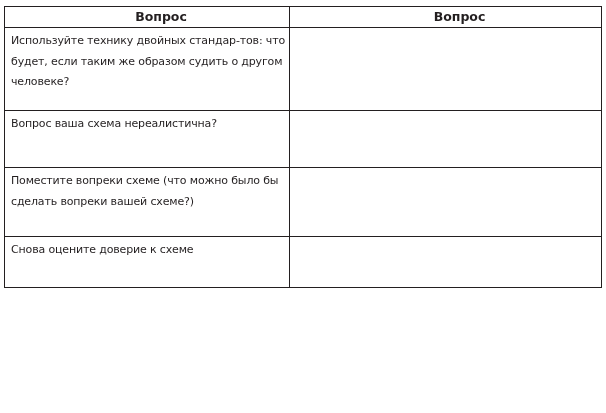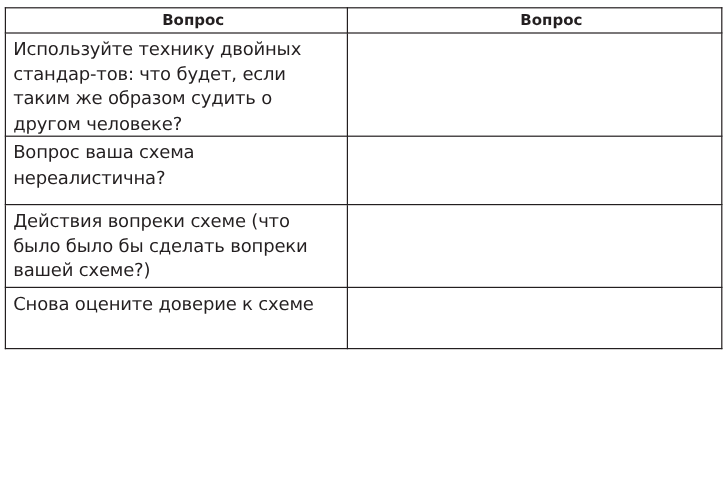--- a/index.html
+++ b/index.html
@@ -36,21 +36,21 @@
       text-align: center;
       vertical-align: middle;
       line-height: 20px;
       padding-left: 28px;
     }
     col.c-question { width: 285px; }
     col.c-answer { width: 312px; }
     td .cell-text {
       display: block;
       padding: 3px 4px 0 6px;
-      font-size: 15px;
+      font-size: 11px;
       line-height: 20.5px;
       letter-spacing: -0.15px;
     }
     tr.r1 td { height: 82px; }
     tr.r2 td { height: 56px; }
     tr.r3 td { height: 119px; }
     tr.r4 td { height: 68px; }
     tr.r5 td { height: 50px; }
   </style>
 </head>
@@ -79,21 +79,21 @@
     <tr class="r2">
       <td>
         <span class="cell-text">Вопрос ваша схема нереалистична?</span>
       </td>
       <td>
         <span class="cell-text"></span>
       </td>
     </tr>
     <tr class="r4">
       <td>
-        <span class="cell-text">Действия вопреки схеме (что было было бы сделать вопреки вашей схеме?)</span>
+        <span class="cell-text">Поместите вопреки схеме (что можно было бы сделать вопреки вашей схеме?)</span>
       </td>
       <td>
         <span class="cell-text"></span>
       </td>
     </tr>
     <tr class="r5">
       <td>
         <span class="cell-text">Снова оцените доверие к схеме</span>
       </td>
       <td>

